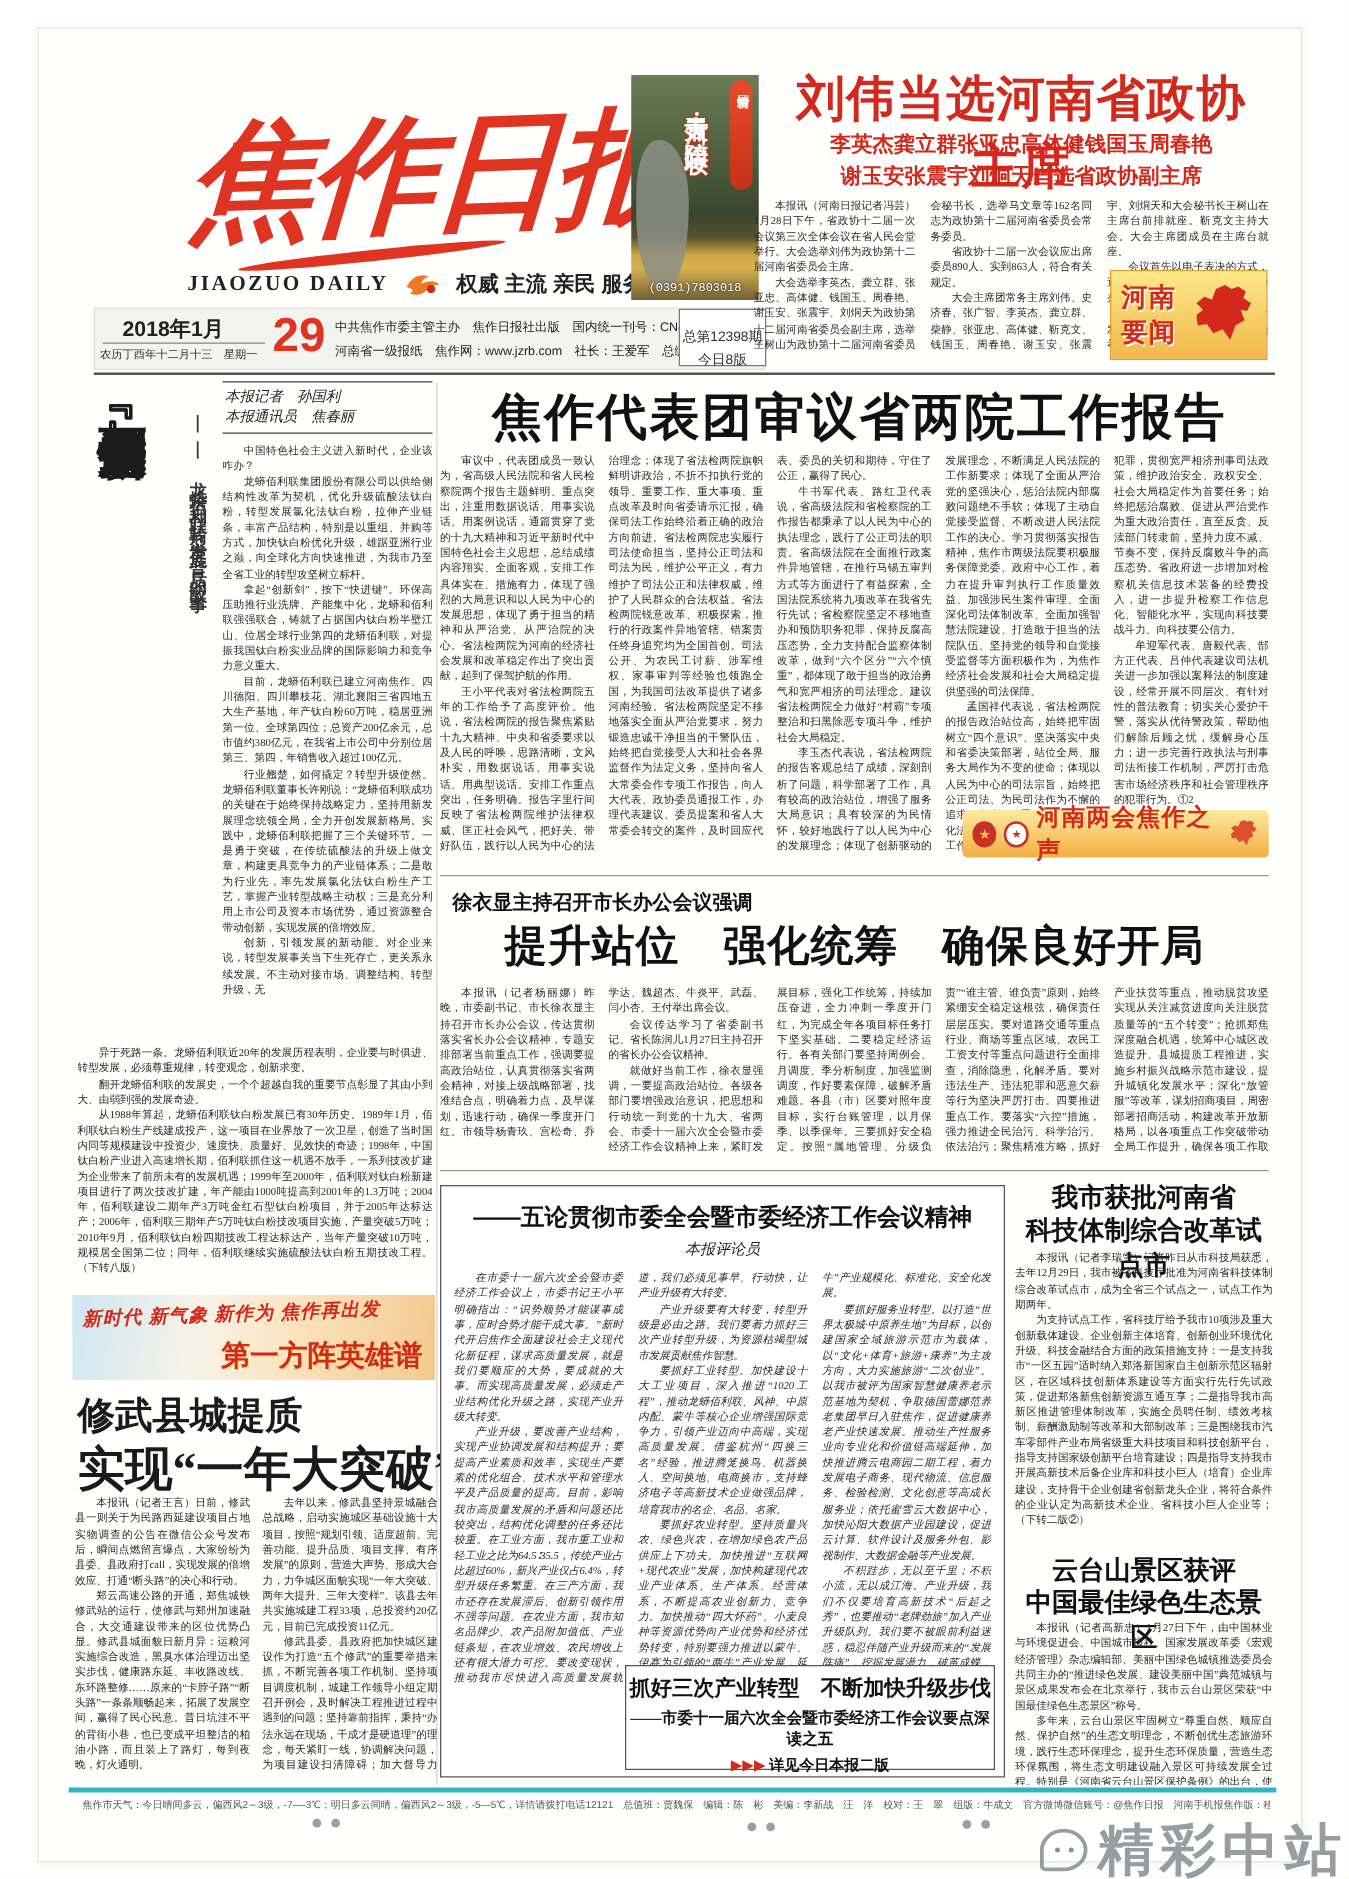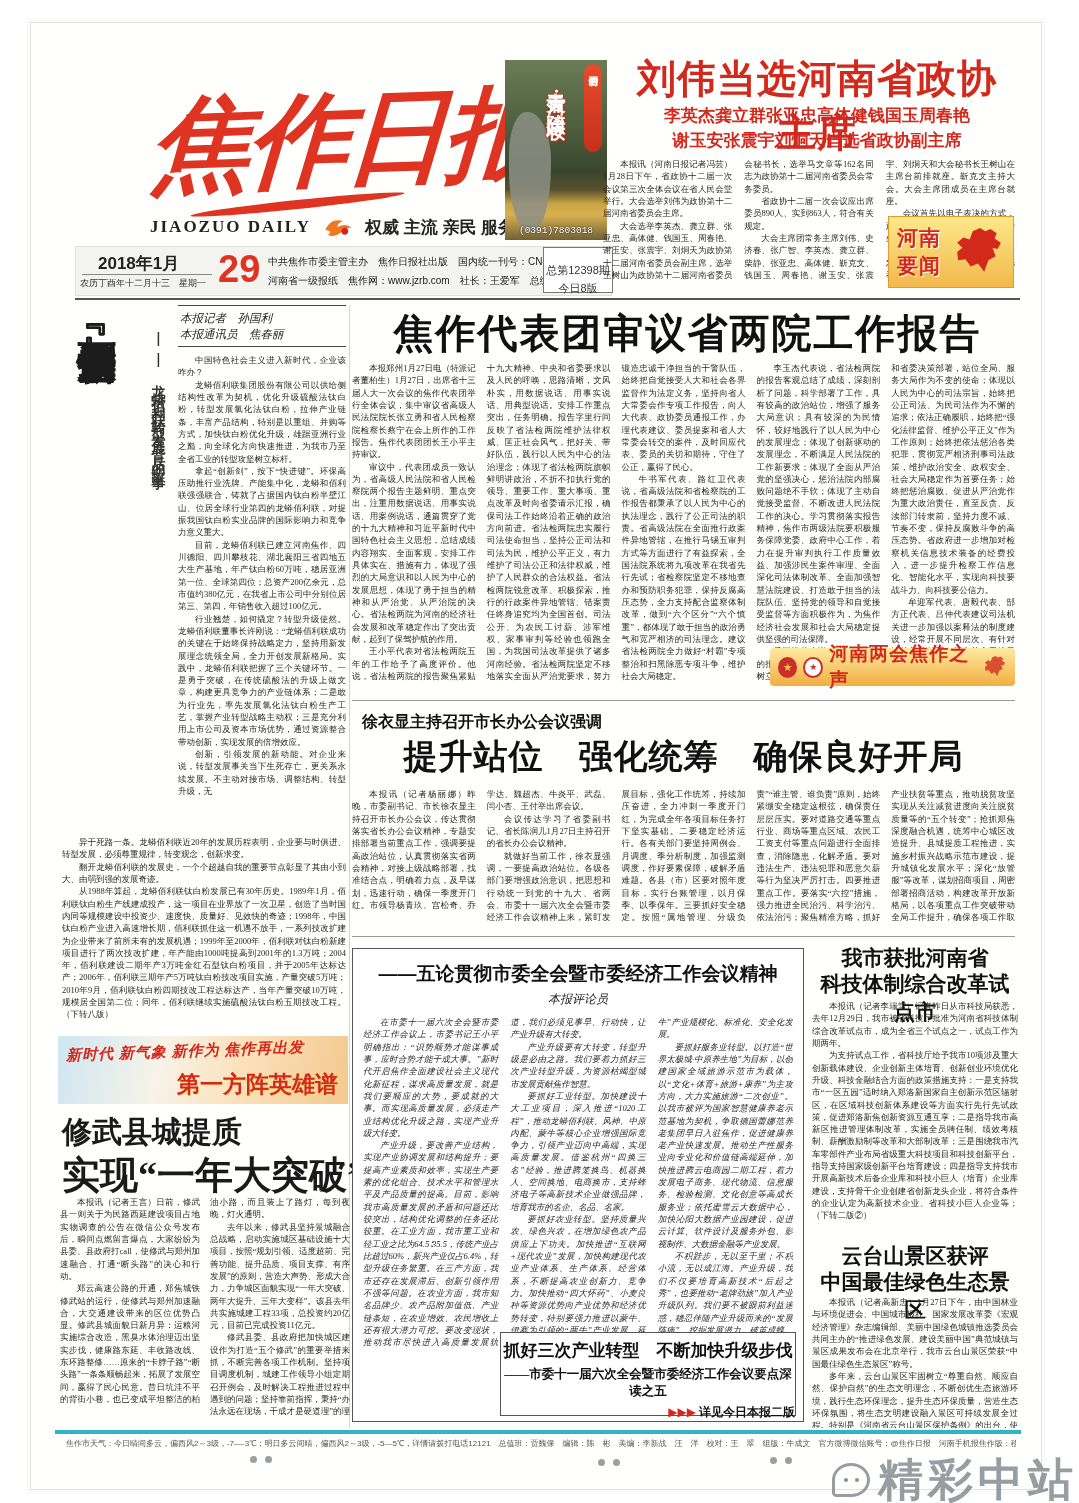--- a/index.html
+++ b/index.html
@@ -134,21 +134,20 @@
       <p>创新，引领发展的新动能。对企业来说，转型发展事关当下生死存亡，更关系永续发展。不主动对接市场、调整结构、转型升级，无</p>
     </div>
   <div class="abs t" style="left:62px; top:836px; width:284px; height:190px;">
       <p>异于死路一条。龙蟒佰利联近20年的发展历程表明，企业要与时俱进、转型发展，必须尊重规律，转变观念，创新求变。</p>
       <p>翻开龙蟒佰利联的发展史，一个个超越自我的重要节点彰显了其由小到大、由弱到强的发展奇迹。</p>
       <p>从1988年算起，龙蟒佰利联钛白粉发展已有30年历史。1989年1月，佰利联钛白粉生产线建成投产，这一项目在业界放了一次卫星，创造了当时国内同等规模建设中投资少、速度快、质量好、见效快的奇迹；1998年，中国钛白粉产业进入高速增长期，佰利联抓住这一机遇不放手，一系列技改扩建为企业带来了前所未有的发展机遇；1999年至2000年，佰利联对钛白粉新建项目进行了两次技改扩建，年产能由1000吨提高到2001年的1.3万吨；2004年，佰利联建设二期年产3万吨金红石型钛白粉项目，并于2005年达标达产；2006年，佰利联三期年产5万吨钛白粉技改项目实施，产量突破5万吨；2010年9月，佰利联钛白粉四期技改工程达标达产，当年产量突破10万吨，规模居全国第二位；同年，佰利联继续实施硫酸法钛白粉五期技改工程。（下转八版）</p>
     </div>
 
   <div class="abs hei" style="left:360px; top:306px; width:655px; text-align:center; font-size:40px; color:#111; letter-spacing:2px;">焦作代表团审议省两院工作报告</div>
   <div class="abs t cols5" style="left:352px; top:362px; width:663px; height:330px;">
-      <p>本报郑州1月27日电（特派记者董柏生）1月27日，出席省十三届人大一次会议的焦作代表团举行全体会议，集中审议省高级人民法院院长张立勇和省人民检察院检察长蔡宁在会上所作的工作报告。焦作代表团团长王小平主持审议。</p>
       <p>审议中，代表团成员一致认为，省高级人民法院和省人民检察院两个报告主题鲜明、重点突出，注重用数据说话、用事实说话、用案例说话，通篇贯穿了党的十九大精神和习近平新时代中国特色社会主义思想，总结成绩内容翔实、全面客观，安排工作具体实在、措施有力，体现了强烈的大局意识和以人民为中心的发展思想，体现了勇于担当的精神和从严治党、从严治院的决心。省法检两院为河南的经济社会发展和改革稳定作出了突出贡献，起到了保驾护航的作用。</p>
       <p>王小平代表对省法检两院五年的工作给予了高度评价。他说，省法检两院的报告聚焦紧贴十九大精神、中央和省委要求以及人民的呼唤，思路清晰，文风朴实，用数据说话、用事实说话、用典型说话。安排工作重点突出，任务明确。报告字里行间反映了省法检两院维护法律权威、匡正社会风气，把好关、带好队伍，践行以人民为中心的法治理念；体现了省法检两院旗帜鲜明讲政治，不折不扣执行党的领导、重要工作、重大事项、重点改革及时向省委请示汇报，确保司法工作始终沿着正确的政治方向前进。省法检两院忠实履行司法使命担当，坚持公正司法和司法为民，维护公平正义，有力维护了司法公正和法律权威，维护了人民群众的合法权益。省法检两院锐意改革、积极探索，推行的行政案件异地管辖、错案责任终身追究均为全国首创。司法公开、为农民工讨薪、涉军维权、家事审判等经验也领跑全国，为我国司法改革提供了诸多河南经验。省法检两院坚定不移地落实全面从严治党要求，努力锻造忠诚干净担当的干警队伍，始终把自觉接受人大和社会各界监督作为法定义务，坚持向省人大常委会作专项工作报告，向人大代表、政协委员通报工作，办理代表建议、委员提案和省人大常委会转交的案件，及时回应代表、委员的关切和期待，守住了公正，赢得了民心。</p>
       <p>牛书军代表、路红卫代表说，省高级法院和省检察院的工作报告都秉承了以人民为中心的执法理念，践行了公正司法的职责。省高级法院在全面推行政案件异地管辖，在推行马锡五审判方式等方面进行了有益探索，全国法院系统将九项改革在我省先行先试；省检察院坚定不移地查办和预防职务犯罪，保持反腐高压态势，全力支持配合监察体制改革，做到“六个区分”“六个慎重”，都体现了敢于担当的政治勇气和宽严相济的司法理念。建议省法检两院全力做好“村霸”专项整治和扫黑除恶专项斗争，维护社会大局稳定。</p>
       <p>李玉杰代表说，省法检两院的报告客观总结了成绩，深刻剖析了问题，科学部署了工作，具有较高的政治站位，增强了服务大局意识；具有较深的为民情怀，较好地践行了以人民为中心的发展理念；体现了创新驱动的发展理念，不断满足人民法院的工作新要求；体现了全面从严治党的坚强决心，惩治法院内部腐败问题绝不手软；体现了主动自觉接受监督、不断改进人民法院工作的决心。学习贯彻落实报告精神，焦作市两级法院要积极服务保障党委、政府中心工作，着力在提升审判执行工作质量效益、加强涉民生案件审理、全面深化司法体制改革、全面加强智慧法院建设、打造敢于担当的法院队伍、坚持党的领导和自觉接受监督等方面积极作为，为焦作经济社会发展和社会大局稳定提供坚强的司法保障。</p>
       <p>孟国祥代表说，省法检两院的报告政治站位高，始终把牢固树立“四个意识”、坚决落实中央和省委决策部署，站位全局、服务大局作为不变的使命；体现以人民为中心的司法宗旨，始终把公正司法、为民司法作为不懈的追求；依法正确履职，始终把“强化法律监督、维护公平正义”作为工作原则；始终把依法惩治各类犯罪，贯彻宽严相济刑事司法政策，维护政治安全、政权安全、社会大局稳定作为首要任务；始终把惩治腐败、促进从严治党作为重大政治责任，直至反贪、反渎部门转隶前，坚持力度不减、节奏不变，保持反腐败斗争的高压态势。省政府进一步增加对检察机关信息技术装备的经费投入，进一步提升检察工作信息化、智能化水平，实现向科技要战斗力、向科技要公信力。</p>
       <p>牟迎军代表、唐毅代表、郜方正代表、吕仲代表建议司法机关进一步加强以案释法的制度建设，经常开展不同层次、有针对性的普法教育；切实关心爱护干警，落实从优待警政策，帮助他们解除后顾之忧，缓解身心压力；进一步完善行政执法与刑事司法衔接工作机制，严厉打击危害市场经济秩序和社会管理秩序的犯罪行为。①2</p>
     </div>
 
   <div class="abs gold-banner" style="left:770px; top:648px; width:245px; height:38px;">
     <span class="emb" style="background:#c9302c; color:#f5c542;">★</span>
@@ -174,21 +173,21 @@
   <div class="abs" style="left:352px; top:936px; width:663px; height:1px; background:#999;"></div>
 
   <div class="abs hero-banner" style="left:58px; top:1036px; width:290px; height:68px;">
     <div class="kai" style="position:absolute; left:8px; top:6px; font-size:15px; font-weight:bold; color:#d3281c; transform:rotate(-2deg); letter-spacing:1px;">新时代 新气象 新作为 焦作再出发</div>
     <div class="song" style="position:absolute; right:10px; bottom:4px; font-size:23px; color:#d3281c; text-shadow:1px 1px 0 #f8e27a;">第一方阵英雄谱</div>
   </div>
 
   <div class="abs song" style="left:62px; top:1112px; font-size:30px; color:#1a1a1a;">修武县城提质</div>
   <div class="abs song" style="left:62px; top:1150px; font-size:38px; color:#1a1a1a;">实现“一年大突破”</div>
   <div class="abs t cols2" style="left:60px; top:1196px; width:290px; height:232px;">
-      <p>本报讯（记者王言）日前，修武县一则关于为民路西延建设项目占地实物调查的公告在微信公众号发布后，瞬间点燃留言爆点，大家纷纷为县委、县政府打call，使修武与郑州加速融合、打通“断头路”的决心和行动。</p>
+      <p>本报讯（记者王言）日前，修武县一则关于为民路西延建设项目占地实物调查的公告在微信公众号发布后，瞬间点燃留言爆点，大家纷纷为县委、县政府打call，实现发展的倍增效应、打通“断头路”的决心和行动。</p>
       <p>郑云高速公路的开通，郑焦城铁修武站的运行，使修武与郑州加速融合，大交通建设带来的区位优势凸显。修武县城面貌日新月异：运粮河实施综合改造，黑臭水体治理迈出坚实步伐，健康路东延、丰收路改线、东环路整修……原来的“卡脖子路”“断头路”一条条顺畅起来，拓展了发展空间，赢得了民心民意。昔日坑洼不平的背街小巷，也已变成平坦整洁的柏油小路，而且装上了路灯，每到夜晚，灯火通明。</p>
       <p>去年以来，修武县坚持景城融合总战略，启动实施城区基础设施十大项目，按照“规划引领、适度超前、完善功能、提升品质、项目支撑、有序发展”的原则，营造大声势、形成大合力，力争城区面貌实现“一年大突破、两年大提升、三年大变样”。该县去年共实施城建工程33项，总投资约20亿元，目前已完成投资11亿元。</p>
       <p>修武县委、县政府把加快城区建设作为打造“五个修武”的重要举措来抓，不断完善各项工作机制。坚持项目调度机制，城建工作领导小组定期召开例会，及时解决工程推进过程中遇到的问题；坚持靠前指挥，秉持“办法永远在现场，干成才是硬道理”的理念，每天紧盯一线，协调解决问题，为项目建设扫清障碍；加大督导力度，县委、县政府“两办”督查室不定期督导检查。（下转七版）</p>
     </div>
 
   <div class="abs" style="left:352px; top:948px; width:452px; height:474px; border:1.5px solid #555; background:#fff; padding:8px 10px;">
     <div class="hei" style="text-align:center; font-size:19px; color:#111; margin-top:4px;">——五论贯彻市委全会暨市委经济工作会议精神</div>
     <div class="kai" style="text-align:center; font-size:12px; color:#222; margin-top:4px;">本报评论员</div>
     <div class="t cols3 kai" style="width:430px; height:360px; margin-top:8px;">
         <p>在市委十一届六次全会暨市委经济工作会议上，市委书记王小平明确指出：“识势顺势才能谋事成事，应时合势才能干成大事。”新时代开启焦作全面建设社会主义现代化新征程，谋求高质量发展，就是我们要顺应的大势，要成就的大事。而实现高质量发展，必须走产业结构优化升级之路，实现产业升级大转变。</p>
@@ -197,21 +196,21 @@
         <p>要抓好工业转型。加快建设十大工业项目，深入推进“1020工程”，推动龙蟒佰利联、风神、中原内配、蒙牛等核心企业增强国际竞争力，引领产业迈向中高端，实现高质量发展。借鉴杭州“四换三名”经验，推进腾笼换鸟、机器换人、空间换地、电商换市，支持蜂济电子等高新技术企业做强品牌，培育我市的名企、名品、名家。</p>
         <p>要抓好农业转型。坚持质量兴农、绿色兴农，在增加绿色农产品供应上下功夫。加快推进“互联网+现代农业”发展，加快构建现代农业产业体系、生产体系、经营体系，不断提高农业创新力、竞争力。加快推动“四大怀药”、小麦良种等资源优势向产业优势和经济优势转变，特别要强力推进以蒙牛、伊赛为引领的“两牛”产业发展，延伸上下游产业链，努力实现“两牛”产业规模化、标准化、安全化发展。</p>
         <p>要抓好服务业转型。以打造“世界太极城·中原养生地”为目标，以创建国家全域旅游示范市为载体，以“文化+体育+旅游+康养”为主攻方向，大力实施旅游“二次创业”。以我市被评为国家智慧健康养老示范基地为契机，争取德国蕾娜范养老集团早日入驻焦作，促进健康养老产业快速发展。推动生产性服务业向专业化和价值链高端延伸，加快推进腾云电商园二期工程，着力发展电子商务、现代物流、信息服务、检验检测、文化创意等高成长服务业；依托蜜雪云大数据中心，加快沁阳大数据产业园建设，促进云计算、软件设计及服务外包、影视制作、大数据金融等产业发展。</p>
         <p>不积跬步，无以至千里；不积小流，无以成江海。产业升级，我们不仅要培育高新技术“后起之秀”，也要推动“老牌劲旅”加入产业升级队列。我们要不被眼前利益迷惑，稳忍伴随产业升级而来的“发展阵痛”，挖掘发展潜力，破茧成蝶，从而走出一条新时代具有焦作特色的高质量发展之路。①2</p>
       </div>
   </div>
 
   <div class="abs innerbox" style="left:500px; top:1332px; width:296px; height:84px; padding:6px 0;">
     <div class="hei" style="font-size:17px; color:#111; text-align:center;">抓好三次产业转型　不断加快升级步伐</div>
     <div class="song" style="font-size:12.5px; color:#111; text-align:center; margin-top:4px;">——市委十一届六次全会暨市委经济工作会议要点深读之五</div>
-    <div style="text-align:right; margin-top:4px; font-size:12px;">
+    <div style="text-align:center; margin-top:4px; font-size:12px;">
       <span style="color:#d3281c;">▶▶▶</span>
       <span class="song" style="color:#111;">详见今日本报二版</span>
     </div>
   </div>
 
   <div class="abs hei" style="left:812px; top:944px; width:206px; text-align:center; font-size:21px; color:#111;">我市获批河南省</div>
   <div class="abs hei" style="left:812px; top:970px; width:206px; text-align:center; font-size:21px; color:#111;">科技体制综合改革试点市</div>
   <div class="abs t" style="left:812px; top:1000px; width:206px; height:238px;">
       <p>本报讯（记者李瑞雪）记者昨日从市科技局获悉，去年12月29日，我市被省科技厅批准为河南省科技体制综合改革试点市，成为全省三个试点之一，试点工作为期两年。</p>
       <p>为支持试点工作，省科技厅给予我市10项涉及重大创新载体建设、企业创新主体培育、创新创业环境优化升级、科技金融结合方面的政策措施支持：一是支持我市“一区五园”适时纳入郑洛新国家自主创新示范区辐射区，在区域科技创新体系建设等方面实行先行先试政策，促进郑洛新焦创新资源互通互享；二是指导我市高新区推进管理体制改革，实施全员聘任制、绩效考核制、薪酬激励制等改革和大部制改革；三是围绕我市汽车零部件产业布局省级重大科技项目和科技创新平台，指导支持国家级创新平台培育建设；四是指导支持我市开展高新技术后备企业库和科技小巨人（培育）企业库建设，支持骨干企业创建省创新龙头企业，将符合条件的企业认定为高新技术企业、省科技小巨人企业等；（下转二版②）</p>

